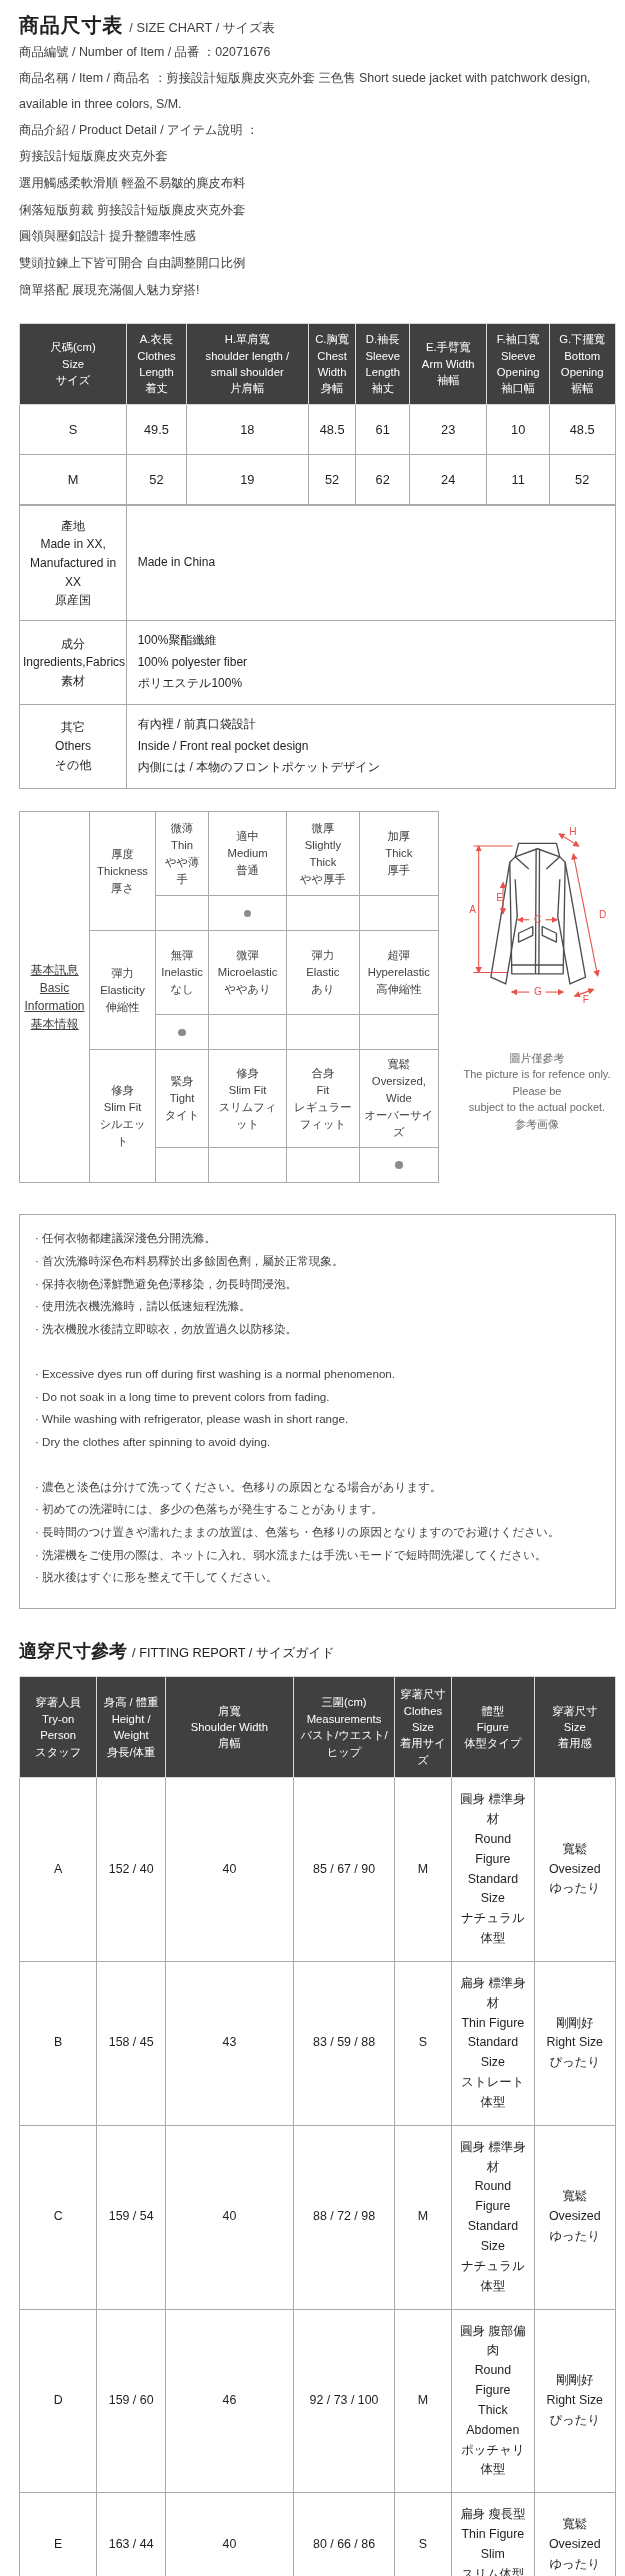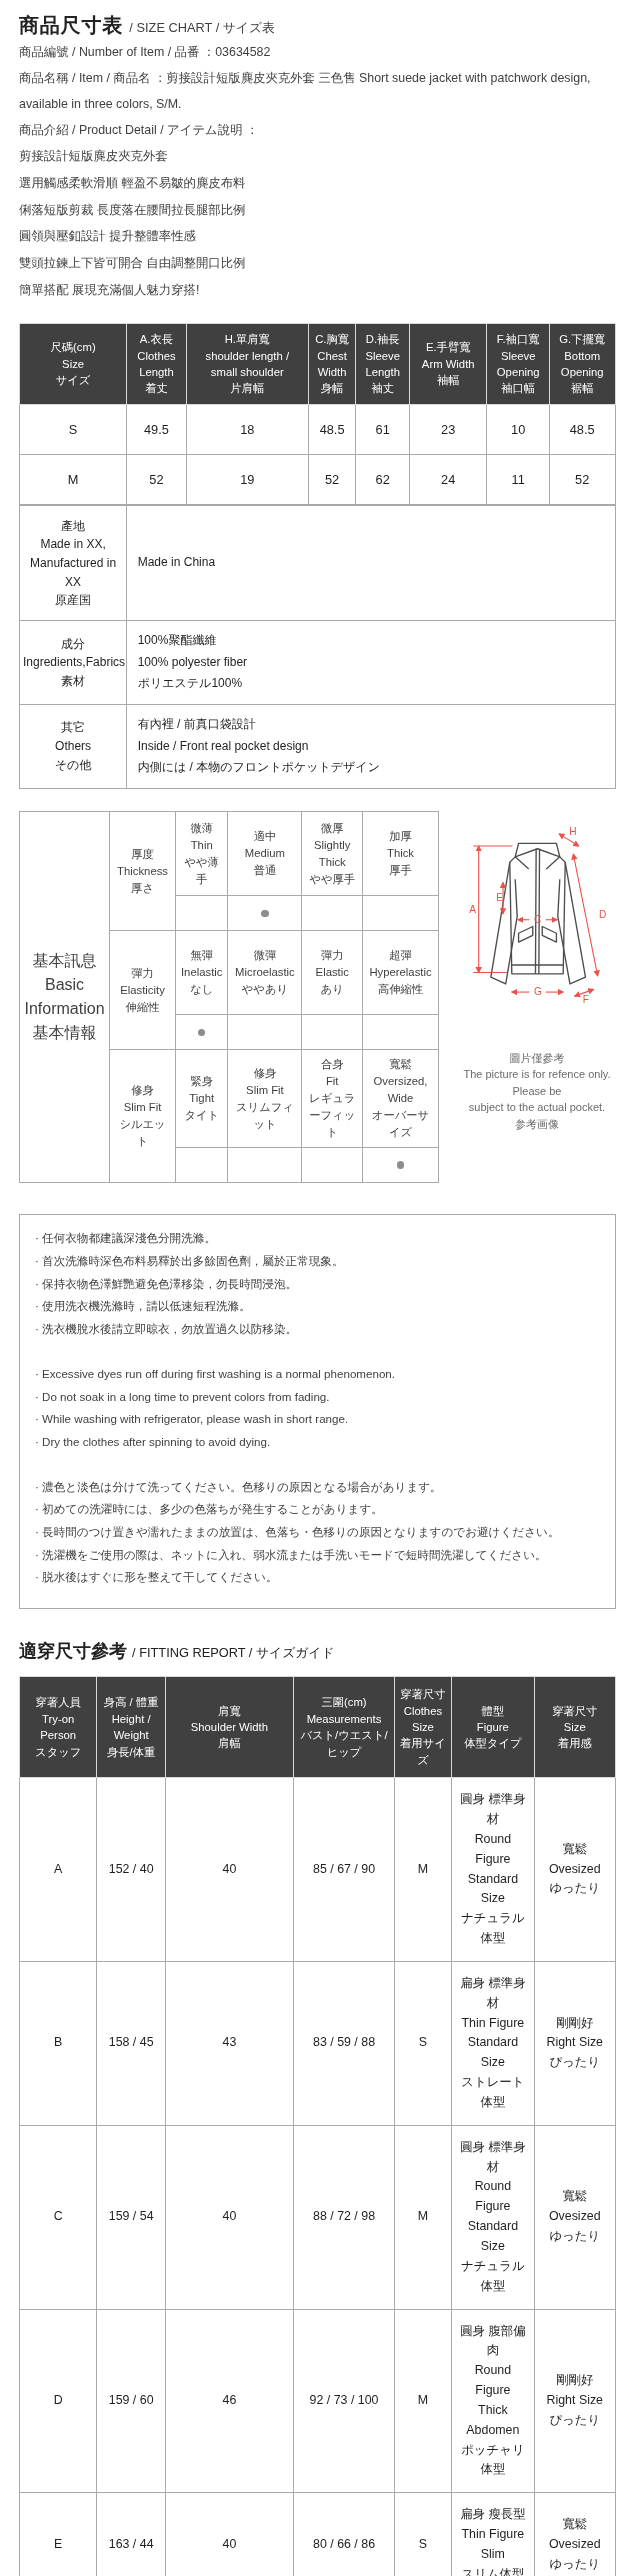--- a/index.html
+++ b/index.html
@@ -32,21 +32,21 @@
   
   .info-table td { font-size:12px; line-height:1.55; }
   .info-table td.lbl { width:18%; padding:10.5px 3px; }
   .info-table td.val { text-align:left; padding:9px 10.5px; line-height:1.8; }
 
   
   .basic-wrap { display:flex; margin-top:22.5px; align-items:stretch; }
   .basic-table-holder { width:420px; flex:0 0 auto; }
   .basic-table { table-layout:auto; }
   .basic-table td { font-size:11.3px; color:#3f3f3f; line-height:1.5; padding:6px 4.5px; }
-  .basic-table td.bhead { width:69px; font-size:16px; }
+  .basic-table td.bhead { width:69px; font-size:12px;text-decoration:underline; }
   .basic-table td.blabel { width:66px; }
   .basic-table td.opt { height:84px; }
   .basic-table td.mark { height:35px; }
   .dot { width:7.5px; height:7.5px; border-radius:50%; background:#8c8c8c; display:none; margin:0 auto; }
   .mark.on .dot { display:block; }
 
   .figure-holder { flex:1 1 auto; padding:3px 0 0 13.5px; text-align:center; }
   .figure-caption { font-size:11px; color:#6b6b6b; line-height:1.5; margin-top:7.5px; white-space:pre-line; }
 
   
@@ -68,27 +68,27 @@
 </style>
 </head>
 <body>
 
 <div class="content">
 
   <div class="page-title">
     <span>商品尺寸表</span>
     <span class="suffix">/ SIZE CHART / サイズ表</span>
   </div>
-  <div class="meta-line">商品編號 / Number of Item / 品番 ：03634582</div>
+  <div class="meta-line">商品編號 / Number of Item / 品番 ：02071676</div>
   <div class="meta-line">商品名稱 / Item / 商品名 ：剪接設計短版麂皮夾克外套 三色售 Short suede jacket with patchwork design, available in three colors, S/M.</div>
   <div class="meta-line">商品介紹 / Product Detail / アイテム說明 ：</div>
   <div class="detail-lines">
       <div class="detail-line">剪接設計短版麂皮夾克外套</div>
       <div class="detail-line">選用觸感柔軟滑順 輕盈不易皺的麂皮布料</div>
-      <div class="detail-line">俐落短版剪裁 長度落在腰間拉長腿部比例</div>
+      <div class="detail-line">俐落短版剪裁 剪接設計短版麂皮夾克外套</div>
       <div class="detail-line">圓領與壓釦設計 提升整體率性感</div>
       <div class="detail-line">雙頭拉鍊上下皆可開合 自由調整開口比例</div>
       <div class="detail-line">簡單搭配 展現充滿個人魅力穿搭!</div>
     </div>
 
   <table class="size-table">
     <thead>
       <tr>
         <th style="width:18%">尺碼(cm)
 Size

